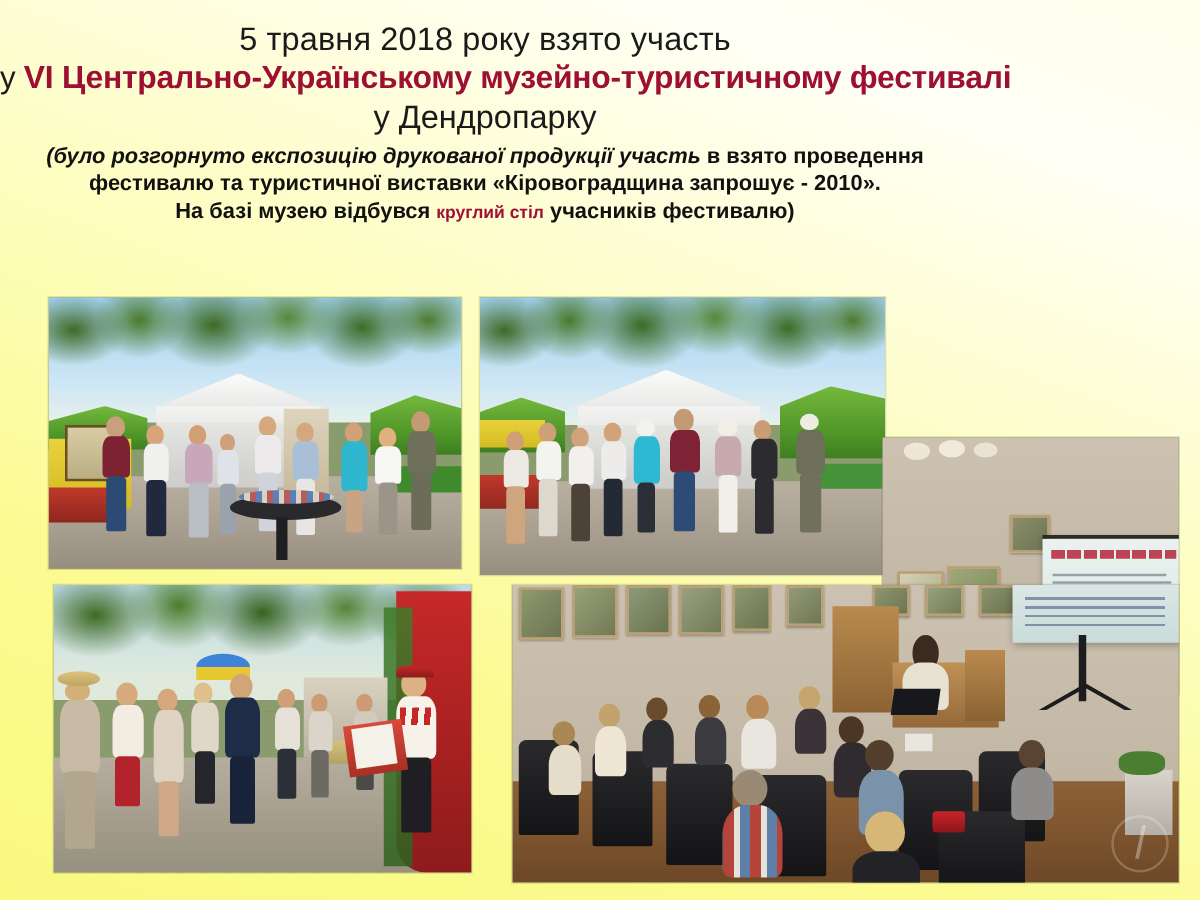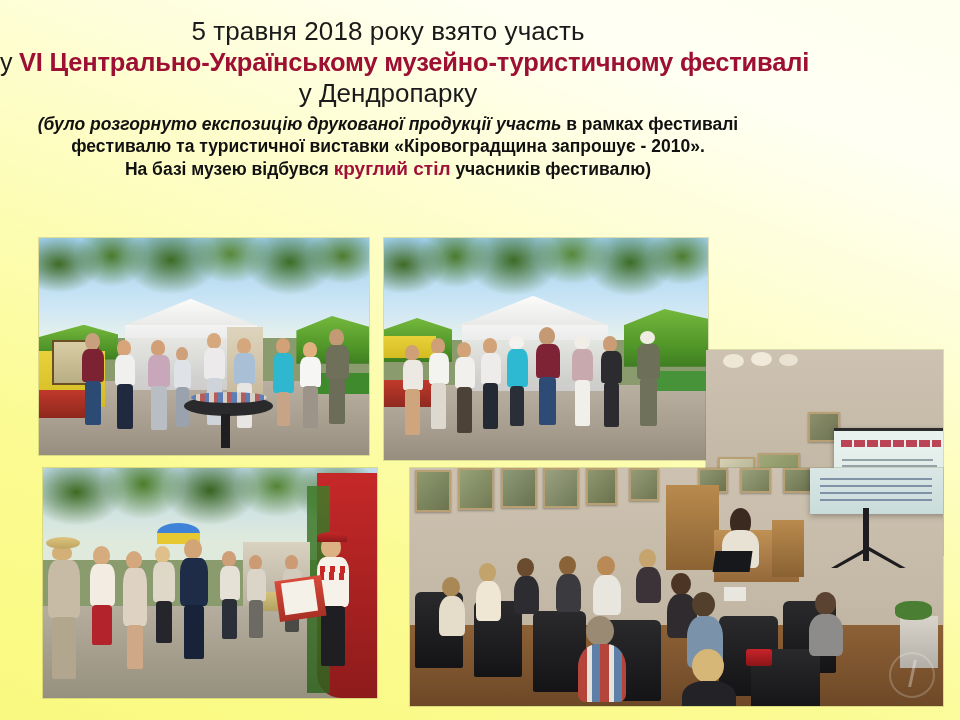--- a/index.html
+++ b/index.html
@@ -67,21 +67,21 @@
     font-weight: bold;
   }
   .para .rg {
     font-style: normal;
     font-weight: bold;
   }
   .para .red {
     color: #a01038;
     font-weight: bold;
     font-style: normal;
-    font-size: 19px;
+    font-size: 14px;
   }
   .para-row { white-space: nowrap; }
 
   
   .photo {
     position: absolute;
     overflow: hidden;
     background: #8a9b6e;
     box-shadow: 0 0 0 1px rgba(120,120,80,0.25);
   }
@@ -199,21 +199,21 @@
     <div class="line-1">5 травня 2018 року взято участь</div>
 
     <div class="line-2">
       <span class="lead">у </span><span class="accent">VI Центрально-Українському музейно-туристичному фестивалі</span>
     </div>
 
     <div class="line-3">у Дендропарку</div>
 
     <div class="para">
       <div class="para-row">
-        <span class="it">(було розгорнуто експозицію друкованої продукції участь</span><span class="rg"> в рамках фестивалі</span>
+        <span class="it">(було розгорнуто експозицію друкованої продукції участь</span><span class="rg"> в взято проведення</span>
       </div>
       <div class="para-row rg">фестивалю та туристичної виставки «Кіровоградщина запрошує - 2010».</div>
       <div class="para-row">
         <span class="rg">На базі музею відбувся </span><span class="red">круглий стіл</span><span class="rg"> учасників фестивалю)</span>
       </div>
     </div>
   </div>
 
   <div class="photo outdoor" style="left:39px; top:238px; width:330px; height:217px;">
     <div class="scene">

